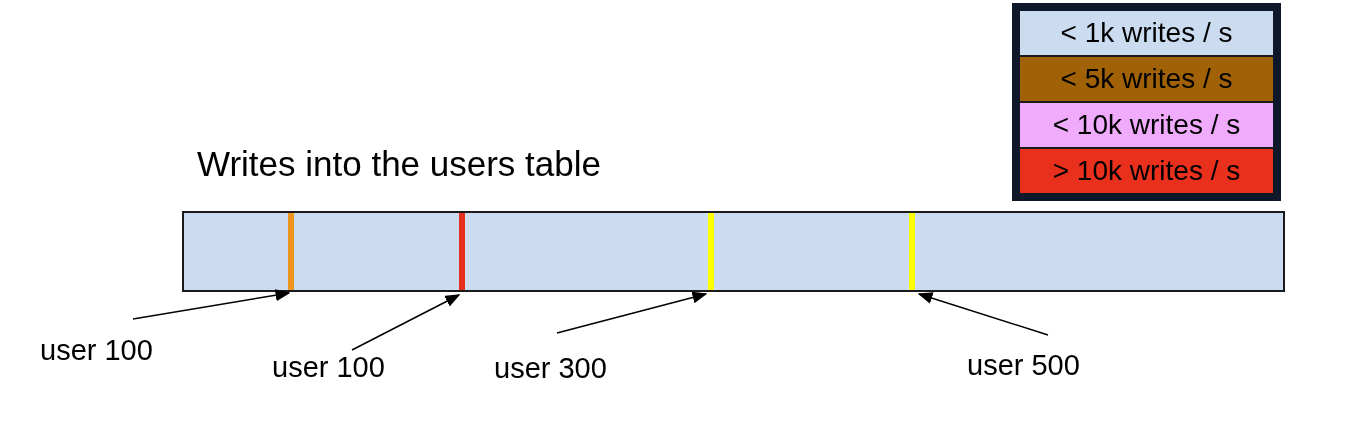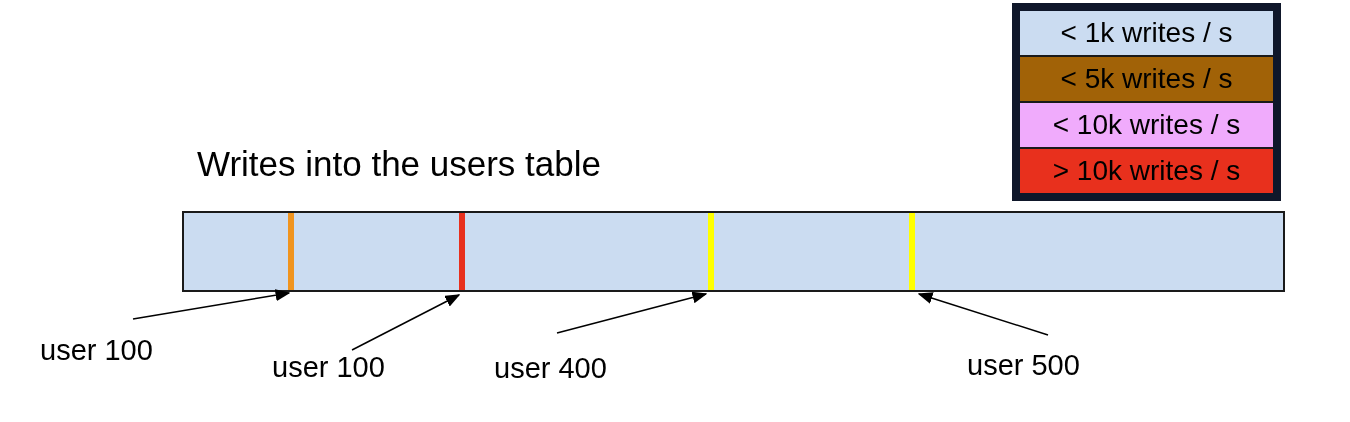--- a/index.html
+++ b/index.html
@@ -128,16 +128,16 @@
       </marker>
     </defs>
     <line x1="133" y1="319" x2="289" y2="293" stroke="#000000" stroke-width="1.5" marker-end="url(#ah)"></line>
     <line x1="352" y1="350" x2="459" y2="295" stroke="#000000" stroke-width="1.5" marker-end="url(#ah)"></line>
     <line x1="557" y1="333" x2="706" y2="294" stroke="#000000" stroke-width="1.5" marker-end="url(#ah)"></line>
     <line x1="1048" y1="335" x2="919" y2="294" stroke="#000000" stroke-width="1.5" marker-end="url(#ah)"></line>
   </svg>
 
   <div class="user-label u100">user 100</div>
   <div class="user-label u200">user 100</div>
-  <div class="user-label u300">user 400</div>
+  <div class="user-label u300">user 300</div>
   <div class="user-label u400">user 500</div>
 
 </div>
 
 </body></html>

